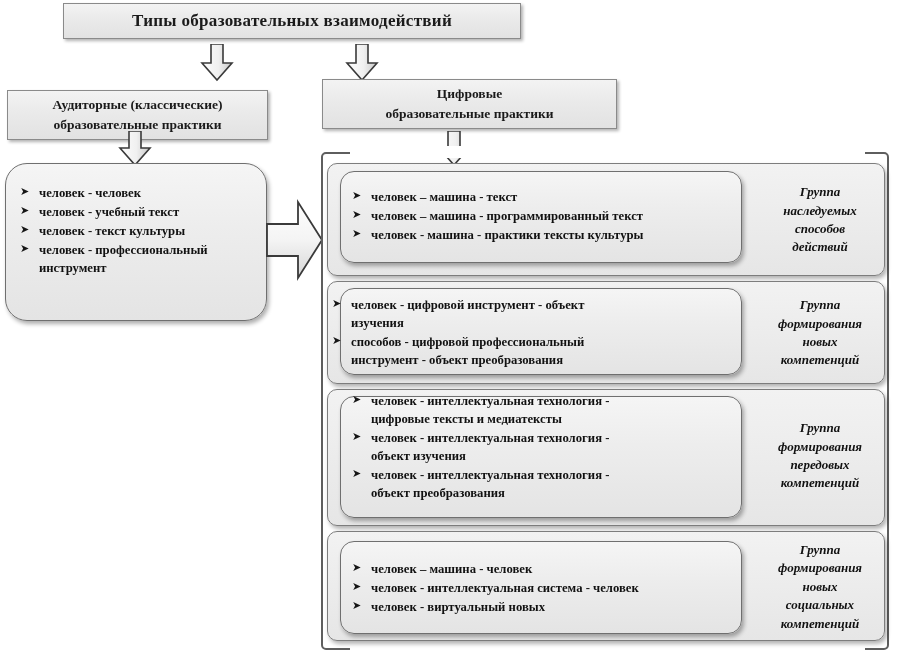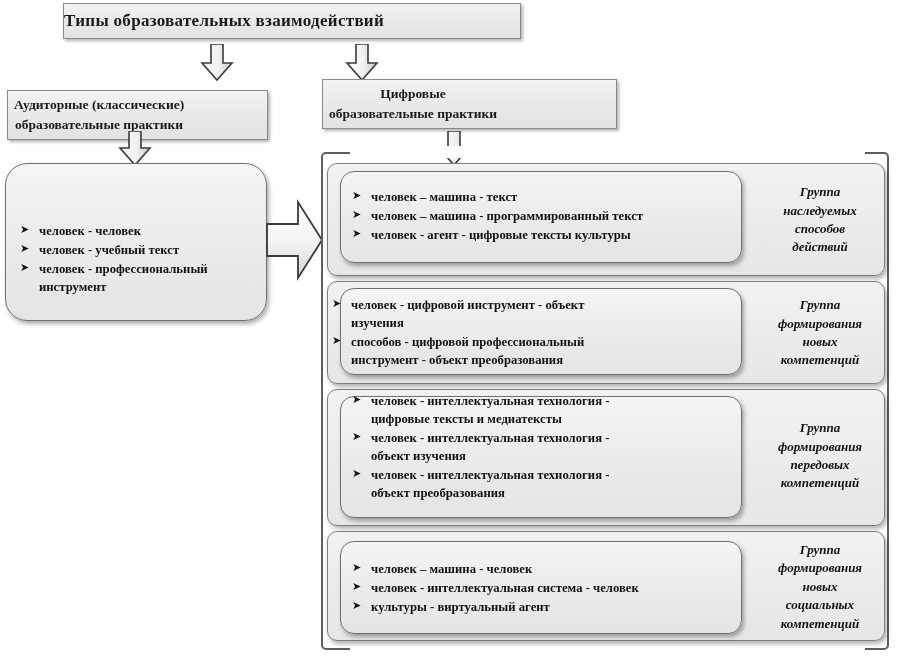--- a/index.html
+++ b/index.html
@@ -17,20 +17,21 @@
 
   
   .rect-box {
     position: absolute;
     box-sizing: border-box;
     border: 1px solid #8a8a8a;
     background: linear-gradient(to bottom, #f3f3f3 0%, #eaeaea 45%, #e2e2e2 100%);
     box-shadow: 2px 2px 3px rgba(0,0,0,0.30);
     display: flex;
     align-items: center;
+    justify-content: center;
     text-align: center;
   }
   .round-box {
     position: absolute;
     box-sizing: border-box;
     border: 1px solid #6f6f6f;
     border-radius: 14px;
     background: linear-gradient(to bottom, #f5f5f5 0%, #ededed 40%, #e4e4e4 100%);
     box-shadow: 2px 3px 4px rgba(0,0,0,0.32);
   }
@@ -156,23 +157,24 @@
 </div>
 
 <div class="arrow-down" style="left:117px; top:131px; width:36px; height:36px;">
   <svg width="36" height="36" viewBox="0 0 36 36">
     <polygon points="12,0 24,0 24,17 33,17 18,34 3,17 12,17" fill="url(#agr1)" stroke="#3a3a3a" stroke-width="1.6"></polygon>
   </svg>
 </div>
 
 <div class="round-box" style="left:5px; top:163px; width:262px; height:158px; border-radius:22px;"></div>
 
-<ul class="bullets" style="left:20px; top:184px; width:240px;margin-top:38px;">
+<ul class="bullets" style="left:20px; top:184px; width:240px;">
   <li>человек - человек</li>
   <li>человек - учебный текст</li>
+  <li>человек - текст культуры</li>
   <li>человек - профессиональный
 инструмент</li>
 </ul>
 
 <div class="arrow-right" style="left:266px; top:198px; width:58px; height:84px;">
   <svg width="58" height="84" viewBox="0 0 58 84">
     <defs>
       <linearGradient id="agr2" x1="0" y1="0" x2="0" y2="1">
         <stop offset="0%" stop-color="#fefefe"></stop>
         <stop offset="50%" stop-color="#f4f4f4"></stop>
@@ -196,21 +198,21 @@
 
 <div class="bracket" style="left:321px; top:152px; width:568px; height:498px;"></div>
 <div class="bracket-mask-top" style="left:350px; top:146px; width:515px; height:12px;"></div>
 <div class="bracket-mask-bottom" style="left:350px; top:644px; width:515px; height:12px;"></div>
 
 <div class="group-row" style="left:327px; top:163px; width:558px; height:113px;"></div>
 <div class="round-box" style="left:340px; top:171px; width:402px; height:92px;"></div>
 <ul class="bullets" style="left:352px; top:188px; width:386px;">
   <li>человек – машина  - текст</li>
   <li>человек – машина  - программированный  текст</li>
-  <li>человек - агент  - цифровые тексты культуры</li>
+  <li>человек - машина  - практики тексты культуры</li>
 </ul>
 <div class="group-label" style="left:760px; top:170px; width:120px; height:100px;">Группа
 наследуемых
 способов
 действий</div>
 
 <div class="group-row" style="left:327px; top:281px; width:558px; height:103px;"></div>
 <div class="round-box" style="left:340px; top:288px; width:402px; height:87px;"></div>
 <ul class="bullets" style="left:332px; top:296px; width:386px;">
   <li>человек - цифровой инструмент - объект
@@ -236,19 +238,19 @@
 <div class="group-label" style="left:760px; top:406px; width:120px; height:100px;">Группа
 формирования
 передовых
 компетенций</div>
 
 <div class="group-row" style="left:327px; top:531px; width:558px; height:110px;"></div>
 <div class="round-box" style="left:340px; top:541px; width:402px; height:93px;"></div>
 <ul class="bullets" style="left:352px; top:560px; width:386px;">
   <li>человек – машина  - человек</li>
   <li>человек - интеллектуальная система - человек</li>
-  <li>культуры - виртуальный агент</li>
+  <li>человек - виртуальный новых</li>
 </ul>
 <div class="group-label" style="left:760px; top:532px; width:120px; height:110px;">Группа
 формирования
 новых
 социальных
 компетенций</div>
 
 </body></html>

